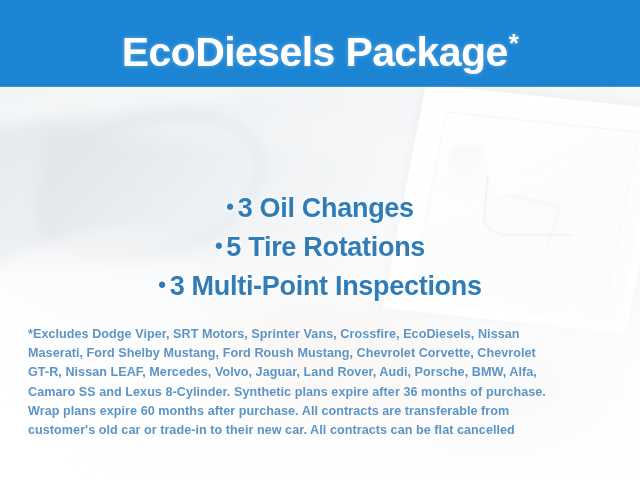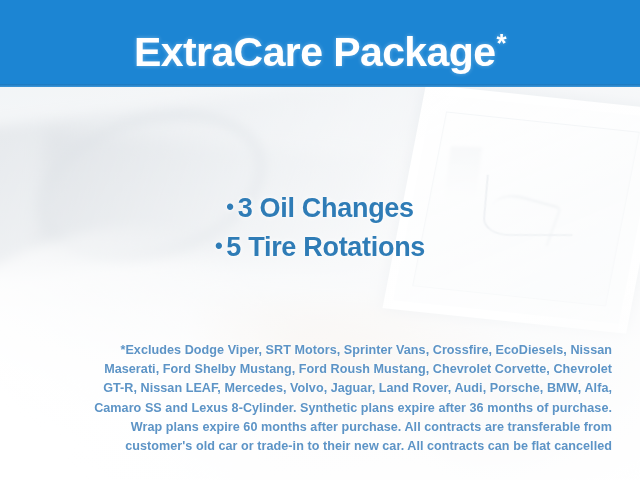--- a/index.html
+++ b/index.html
@@ -247,23 +247,23 @@
   }
   .benefit-line .bullet {
     font-size: 22px;
     vertical-align: 3px;
     margin-right: 4px;
   }
 
   .disclaimer {
     position: absolute;
     left: 28px;
-    top: 206px;
+    top: 190px;
     width: 584px;
-    text-align: right;
+    text-align: left;
     color: #5d94c6;
     font-size: 12.6px;
     line-height: 19.2px;
     font-weight: bold;
     letter-spacing: 0.05px;
     text-shadow: 0 0 5px rgba(255,255,255,0.95), 0 0 2px rgba(255,255,255,0.85);
   }
   .disclaimer .d-line {
     display: block;
     white-space: nowrap;
@@ -288,32 +288,35 @@
         <div class="ph-tablet-mark"></div>
         <div class="ph-tablet-mark2"></div>
       </div>
     </div>
     <div class="ph-hand"></div>
     <div class="ph-veil"></div>
   </div>
 
   <div class="header-banner">
     <div class="header-title">
-      <span>ExtraCare Package</span><span class="asterisk">*</span>
+      <span>EcoDiesels Package</span><span class="asterisk">*</span>
     </div>
   </div>
 
   <div class="content">
 
     <div class="benefits">
       <div class="benefit-line">
         <span class="bullet">•</span><span>3 Oil Changes</span>
       </div>
       <div class="benefit-line">
         <span class="bullet">•</span><span>5 Tire Rotations</span>
+      </div>
+      <div class="benefit-line">
+        <span class="bullet">•</span><span>3 Multi-Point Inspections</span>
       </div>
     </div>
 
     <div class="disclaimer">
       <span class="d-line">*Excludes Dodge Viper, SRT Motors, Sprinter Vans, Crossfire, EcoDiesels, Nissan</span>
       <span class="d-line">Maserati, Ford Shelby Mustang, Ford Roush Mustang, Chevrolet Corvette, Chevrolet</span>
       <span class="d-line">GT-R, Nissan LEAF, Mercedes, Volvo, Jaguar, Land Rover, Audi, Porsche, BMW, Alfa,</span>
       <span class="d-line">Camaro SS and Lexus 8-Cylinder. Synthetic plans expire after 36 months of purchase.</span>
       <span class="d-line">Wrap plans expire 60 months after purchase. All contracts are transferable from</span>
       <span class="d-line">customer's old car or trade-in to their new car. All contracts can be flat cancelled</span>

